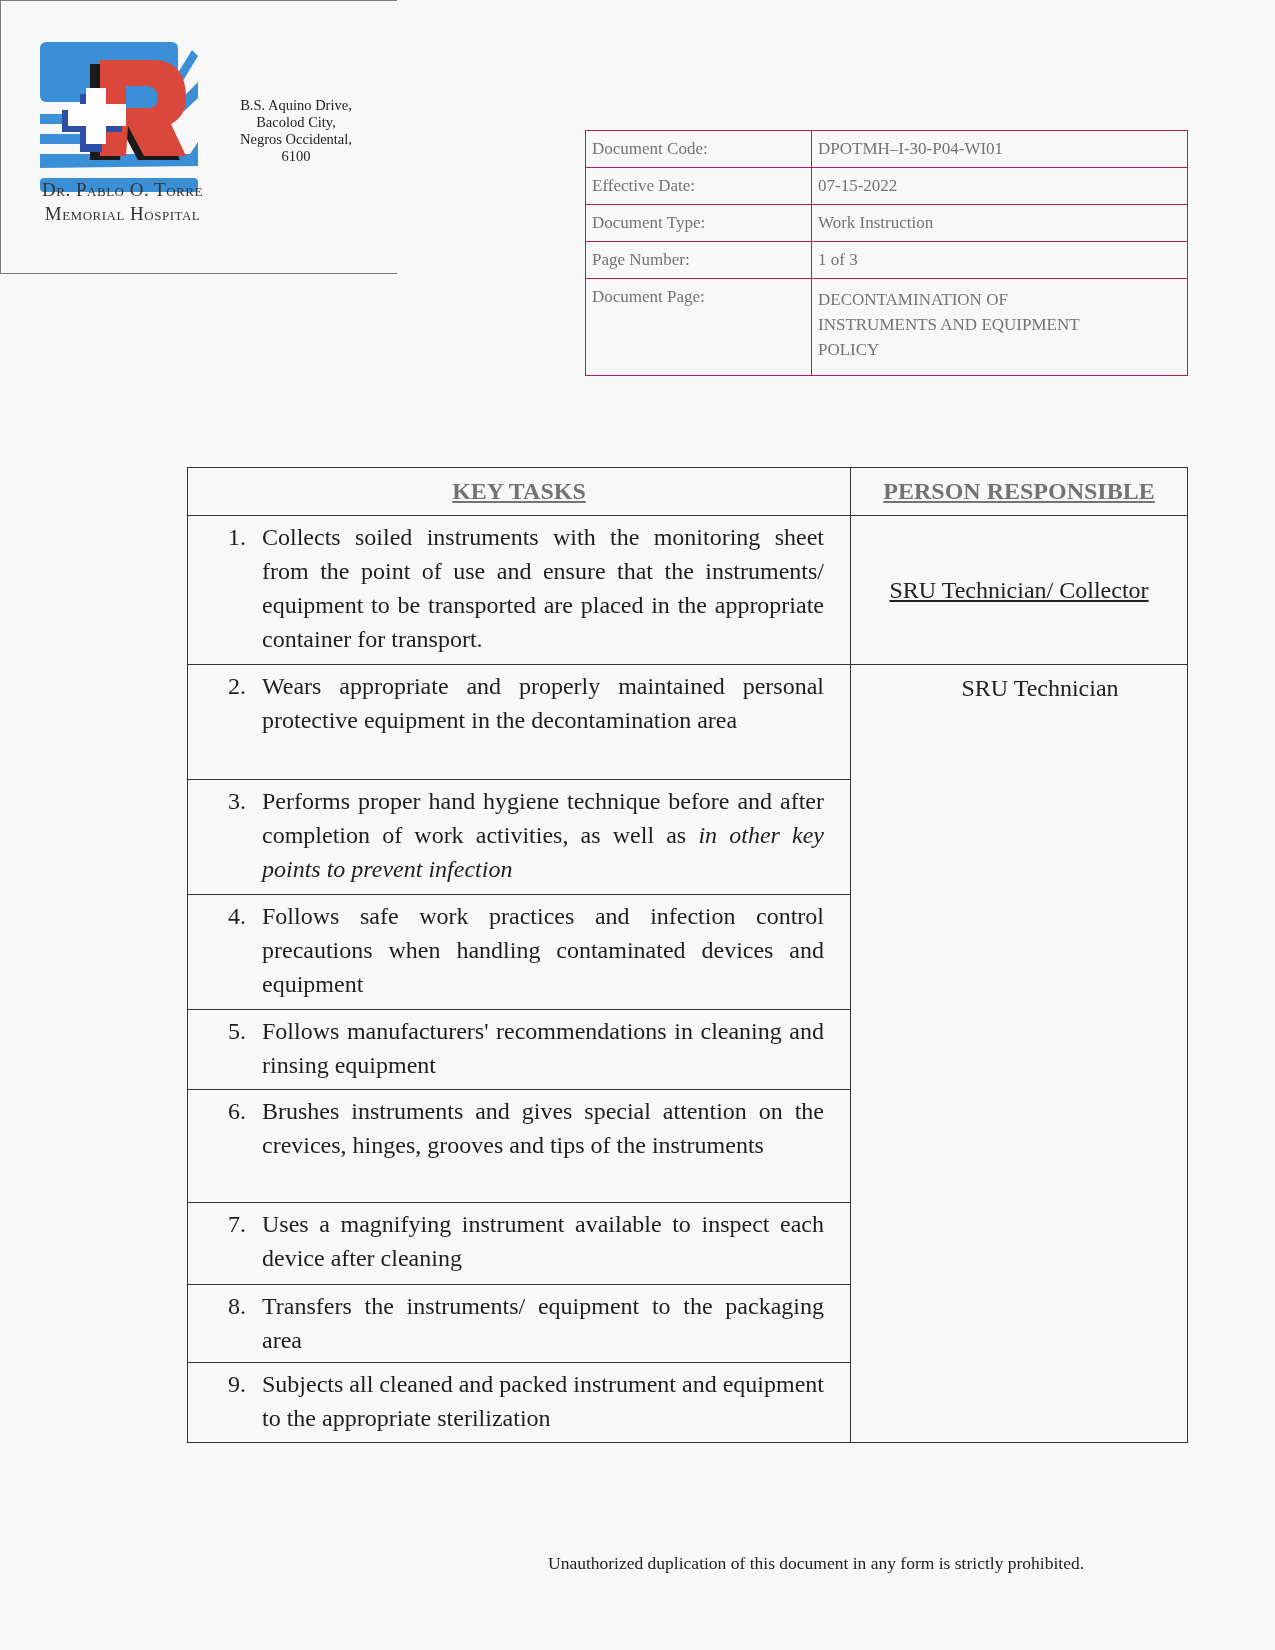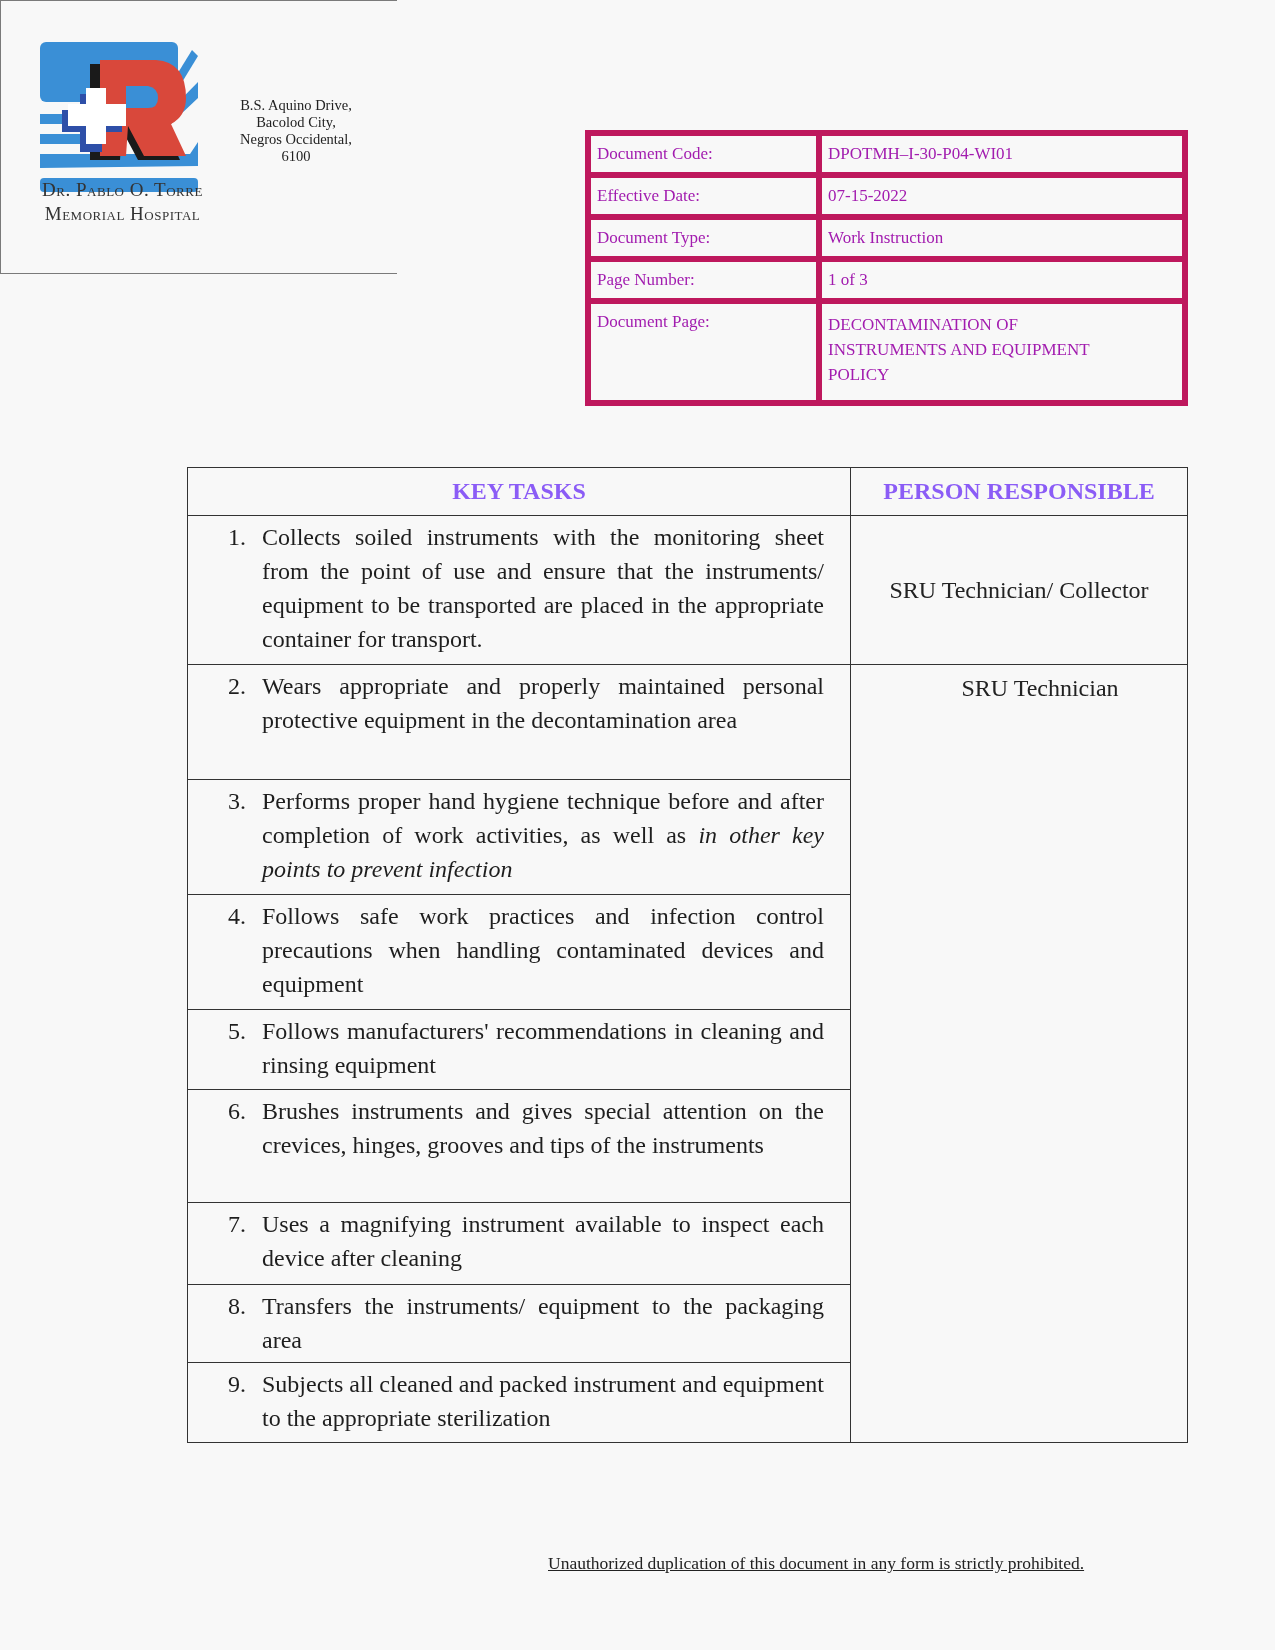--- a/index.html
+++ b/index.html
@@ -7,40 +7,40 @@
          font-family:"Liberation Serif","DejaVu Serif",serif; color:#1e1e1e; }
 
   
   #hdr-left { left:188px; top:132px; width:397px; height:274px; border:1px solid #7a7a7a; border-right:none; box-sizing:border-box; }
   #logo { position:absolute; left:40px; top:42px; width:158px; height:152px; }
   #hospital-name { position:absolute; left:0; top:178px; width:245px; text-align:center;
                    font-size:19px; line-height:24px; letter-spacing:0.5px; color:#333; font-variant:small-caps; }
   #address { position:absolute; left:211px; top:97px; width:170px; text-align:center; font-size:14.5px; line-height:17px; color:#222; }
 
   #hdr-table { position:absolute; left:585px; top:130px; width:603px; border-collapse:collapse; font-size:17px; }
-  #hdr-table td { border:6px solid #be185d; padding:0 6px 0 6px; height:36px; vertical-align:middle; color:#a21caf; }
+  #hdr-table td { border:1px solid #be185d; padding:0 6px 0 6px; height:36px; vertical-align:middle; color:#737373; }
   #hdr-table td.label { width:213px; }
   #hdr-table tr.title-row td { height:88px; vertical-align:top; padding-top:8px; }
   #hdr-table .doc-title { font-weight:normal; font-size:17px; line-height:25px; }
 
   
   #tasks { position:absolute; left:187px; top:467px; width:1001px; border-collapse:collapse; }
   #tasks th, #tasks td { border:1.5px solid #333; }
-  #tasks th { height:45px; font-size:24px; font-weight:bold; color:#8b5cf6; }
+  #tasks th { height:45px; font-size:24px; font-weight:bold; color:#737373;text-decoration:underline; }
   #tasks th.task-h { width:660px; }
   .task-cell { padding:4px 26px 4px 40px; font-size:24px; line-height:34px; vertical-align:top; }
   .task-inner { display:flex; }
   .task-num { width:34px; flex:none; }
   .task-text { flex:1; text-align:justify; }
   .person { text-align:center; font-size:24px; vertical-align:top; color:#222; }
-  .person.first { vertical-align:middle; }
+  .person.first { vertical-align:middle;text-decoration:underline; }
   .person.second { padding-top:10px;padding-left:43px; }
   .task-text .ital { font-style:italic; }
 
-  #footer { position:absolute; left:548px; top:1553px; font-size:17.5px; color:#222;text-decoration:underline; }
+  #footer { position:absolute; left:548px; top:1553px; font-size:17.5px; color:#222; }
 </style>
 </head>
 <body>
 
 <div id="hdr-left">
   <svg id="logo" viewBox="0 0 158 152">
     <rect x="0" y="0" width="138" height="60" rx="6" fill="#3a8fd6"></rect>
     <path d="M120 60 L152 8 L158 14 L130 60 Z" fill="#3a8fd6"></path>
     <path d="M98 92 Q130 70 158 40 L158 56 Q130 84 100 102 Z" fill="#3a8fd6"></path>
     <rect x="0" y="72" width="40" height="10" fill="#3a8fd6"></rect>

